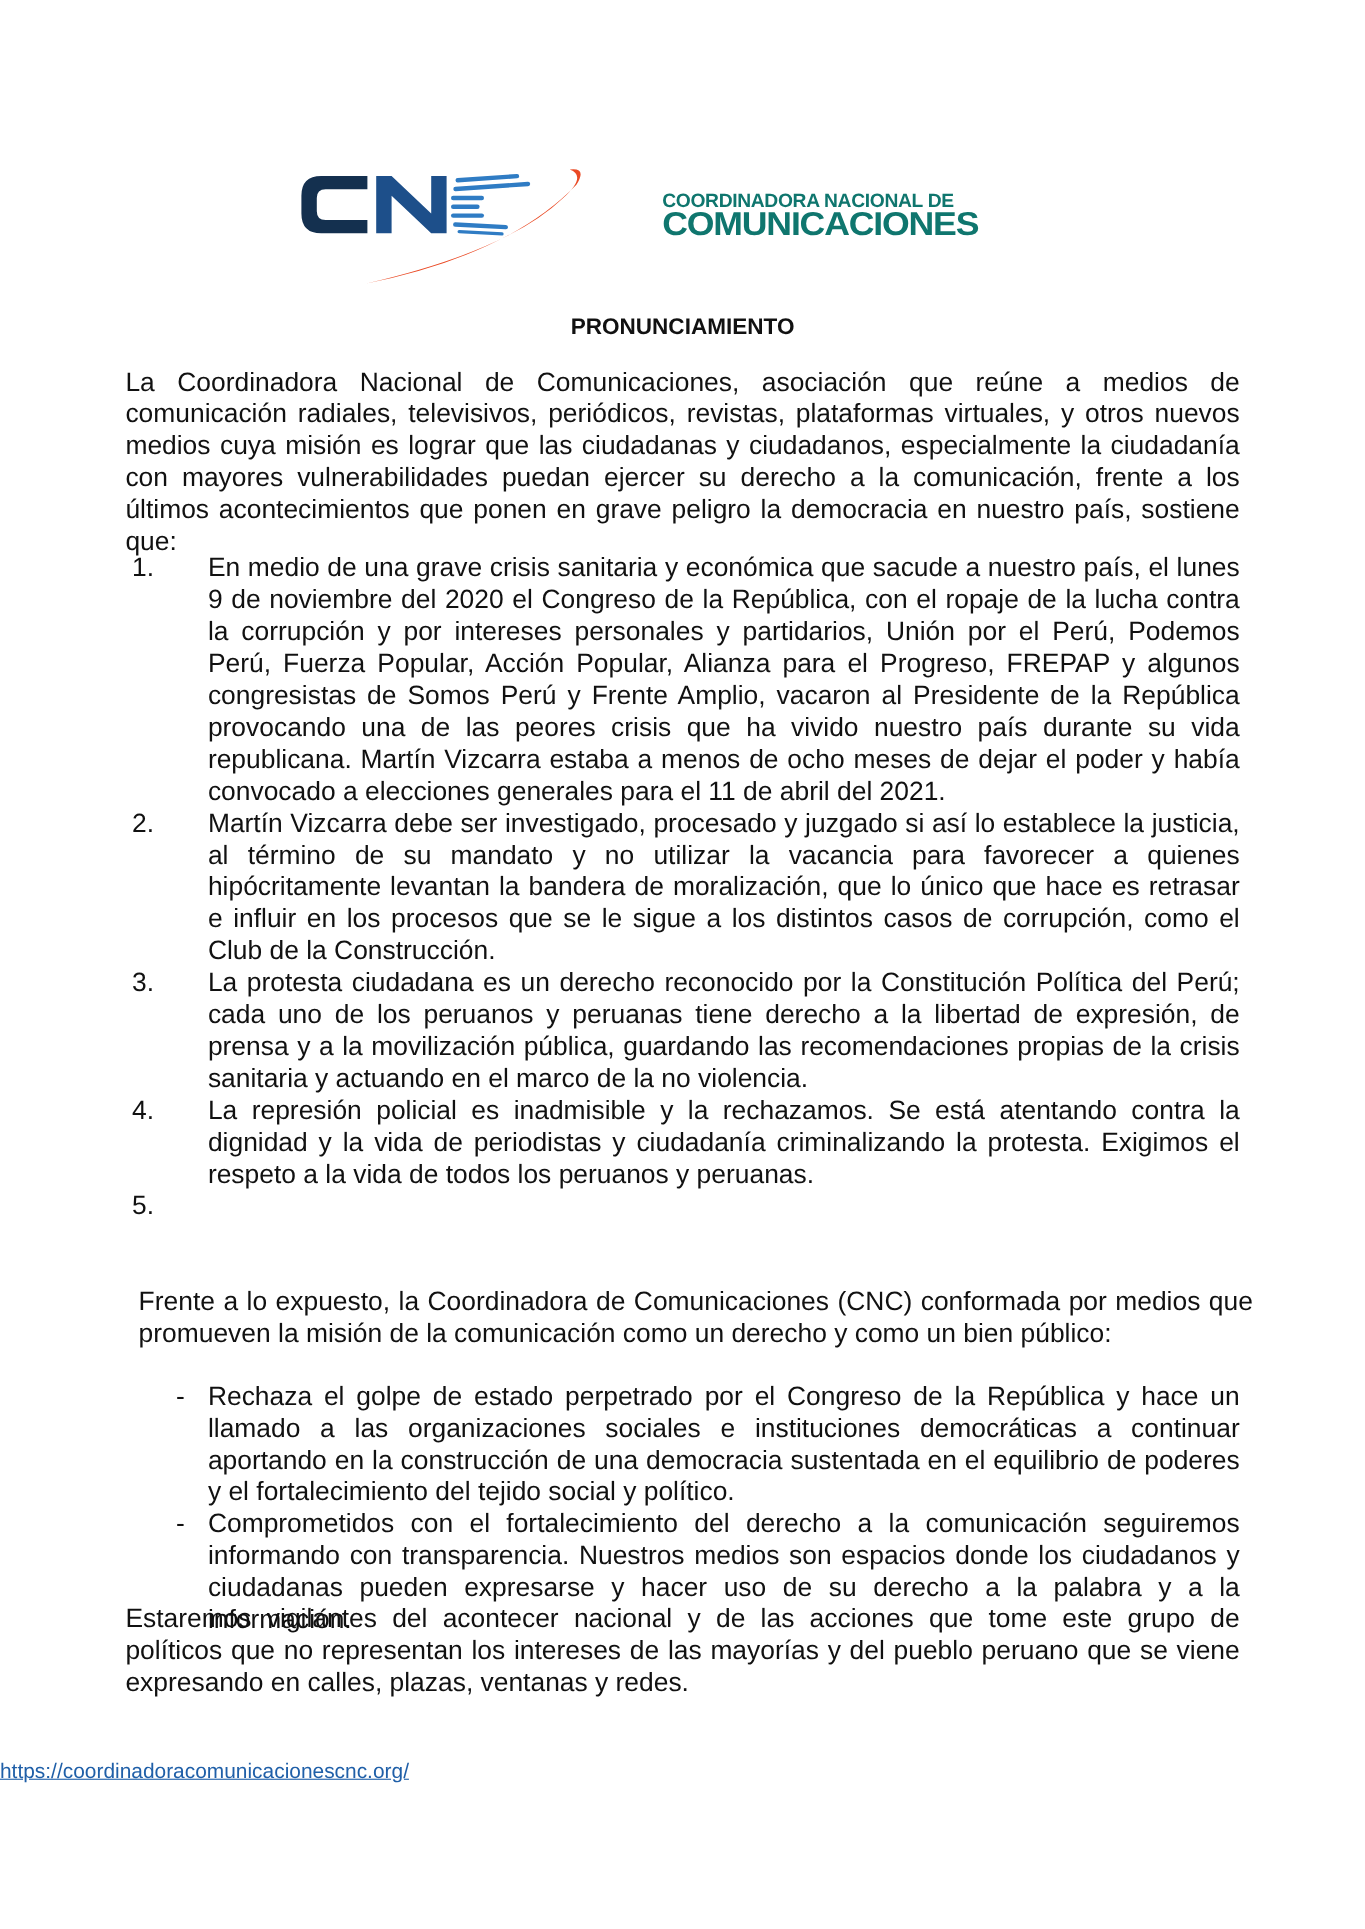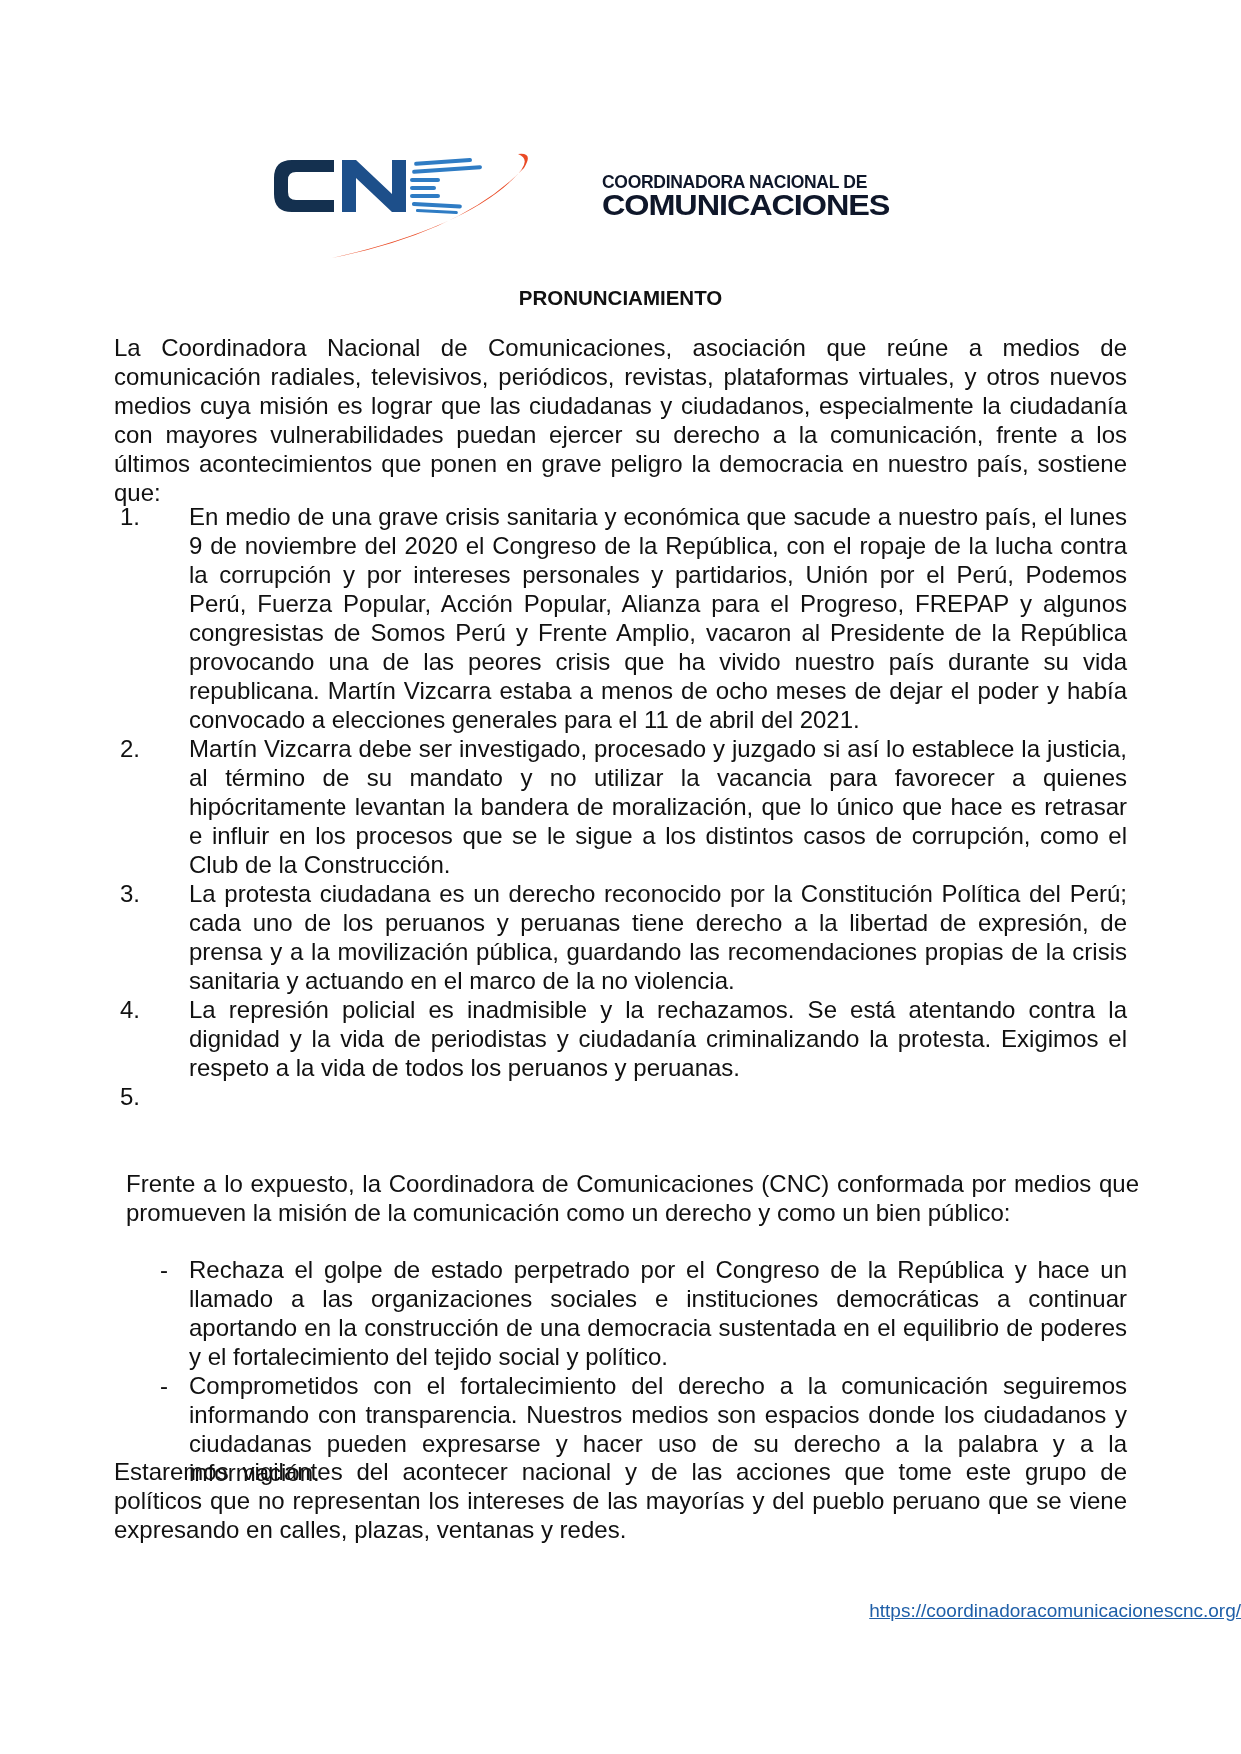--- a/index.html
+++ b/index.html
@@ -3,40 +3,40 @@
 <meta charset="utf-8">
 <style>
   html, body { margin: 0; padding: 0; background: #ffffff; }
   body { width: 1241px; height: 1754px; position: relative; overflow: hidden; }
   .page {
     position: absolute; left: 0; top: 0; width: 1241px; height: 1754px;
     font-family: "Liberation Sans", sans-serif; color: #111111;
   }
   .logo { position: absolute; left: 272px; top: 140px; width: 650px; height: 120px; }
   .logo svg { position: absolute; left: 0; top: 0; }
-  .logo-text { position: absolute; left: 330px; top: 33px; color: #0f172a; font-family: "Liberation Sans", sans-serif; font-weight: bold; }
+  .logo-text { position: absolute; left: 330px; top: 33px; color: #0f766e; font-family: "Liberation Sans", sans-serif; font-weight: bold; }
   .logo-line1 { font-size: 17.5px; letter-spacing: -0.3px; line-height: 18px; white-space: nowrap; }
   .logo-line2 { font-size: 30px; letter-spacing: -1px; line-height: 28px; white-space: nowrap; transform: scaleX(1.08); transform-origin: left; }
 
   .title {
     position: absolute; left: 0; width: 1241px; top: 286px; text-align: center;
     font-weight: bold; font-size: 20.5px;
   }
   .text { font-size: 24px; line-height: 29px; text-align: justify; }
   .intro { position: absolute; left: 114px; top: 333px; width: 1013px; }
   .numlist { position: absolute; left: 114px; top: 502px; width: 1013px; margin: 0; padding: 0; list-style: none; }
   .numlist li { position: relative; padding-left: 75px; }
   .numlist .num { position: absolute; left: 6px; top: 0; }
   .frente { position: absolute; left: 114px; top: 1157px; width: 1013px; }
   .dashlist { position: absolute; left: 114px; top: 1255px; width: 1013px; margin: 0; padding: 0; list-style: none; }
   .dashlist li { position: relative; padding-left: 75px; }
   .dashlist .dash { position: absolute; left: 46px; top: 0; }
   .closing { position: absolute; left: 114px; top: 1457px; width: 1013px; }
   .footer {
-    position: absolute; left: 0; width: 1241px; top: 1600px; text-align: right;
+    position: absolute; left: 0; width: 1241px; top: 1600px; text-align: left;
     font-family: "Liberation Sans", sans-serif; font-size: 19px;
   }
   .footer a { color: #1f5fa8; text-decoration: underline; }
 </style>
 </head>
 <body>
 
 <div class="page">
 
   <div class="logo">

